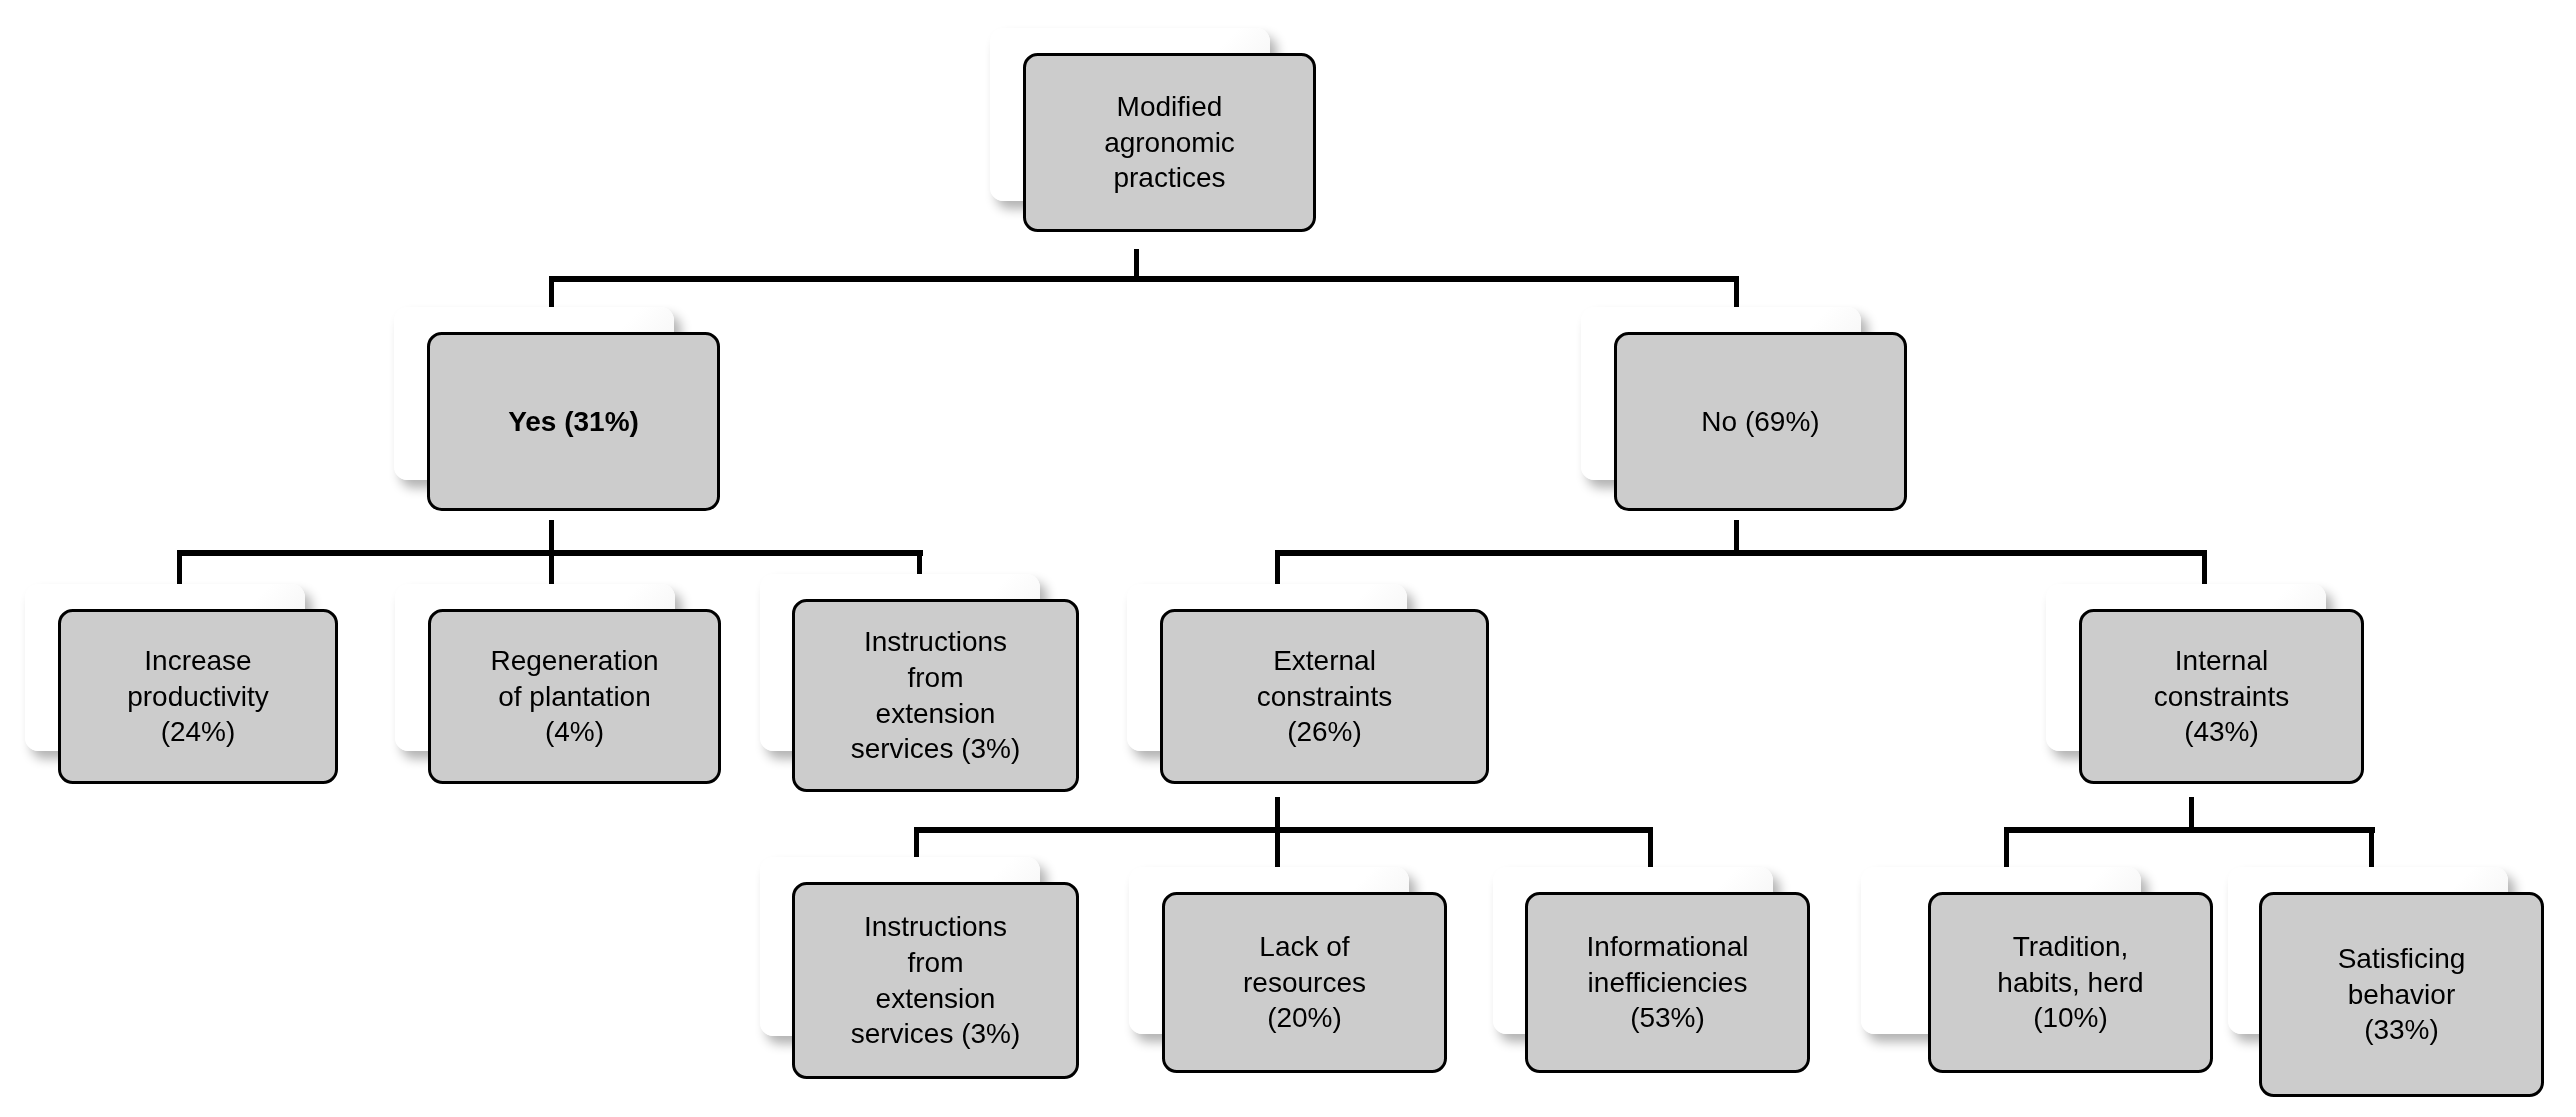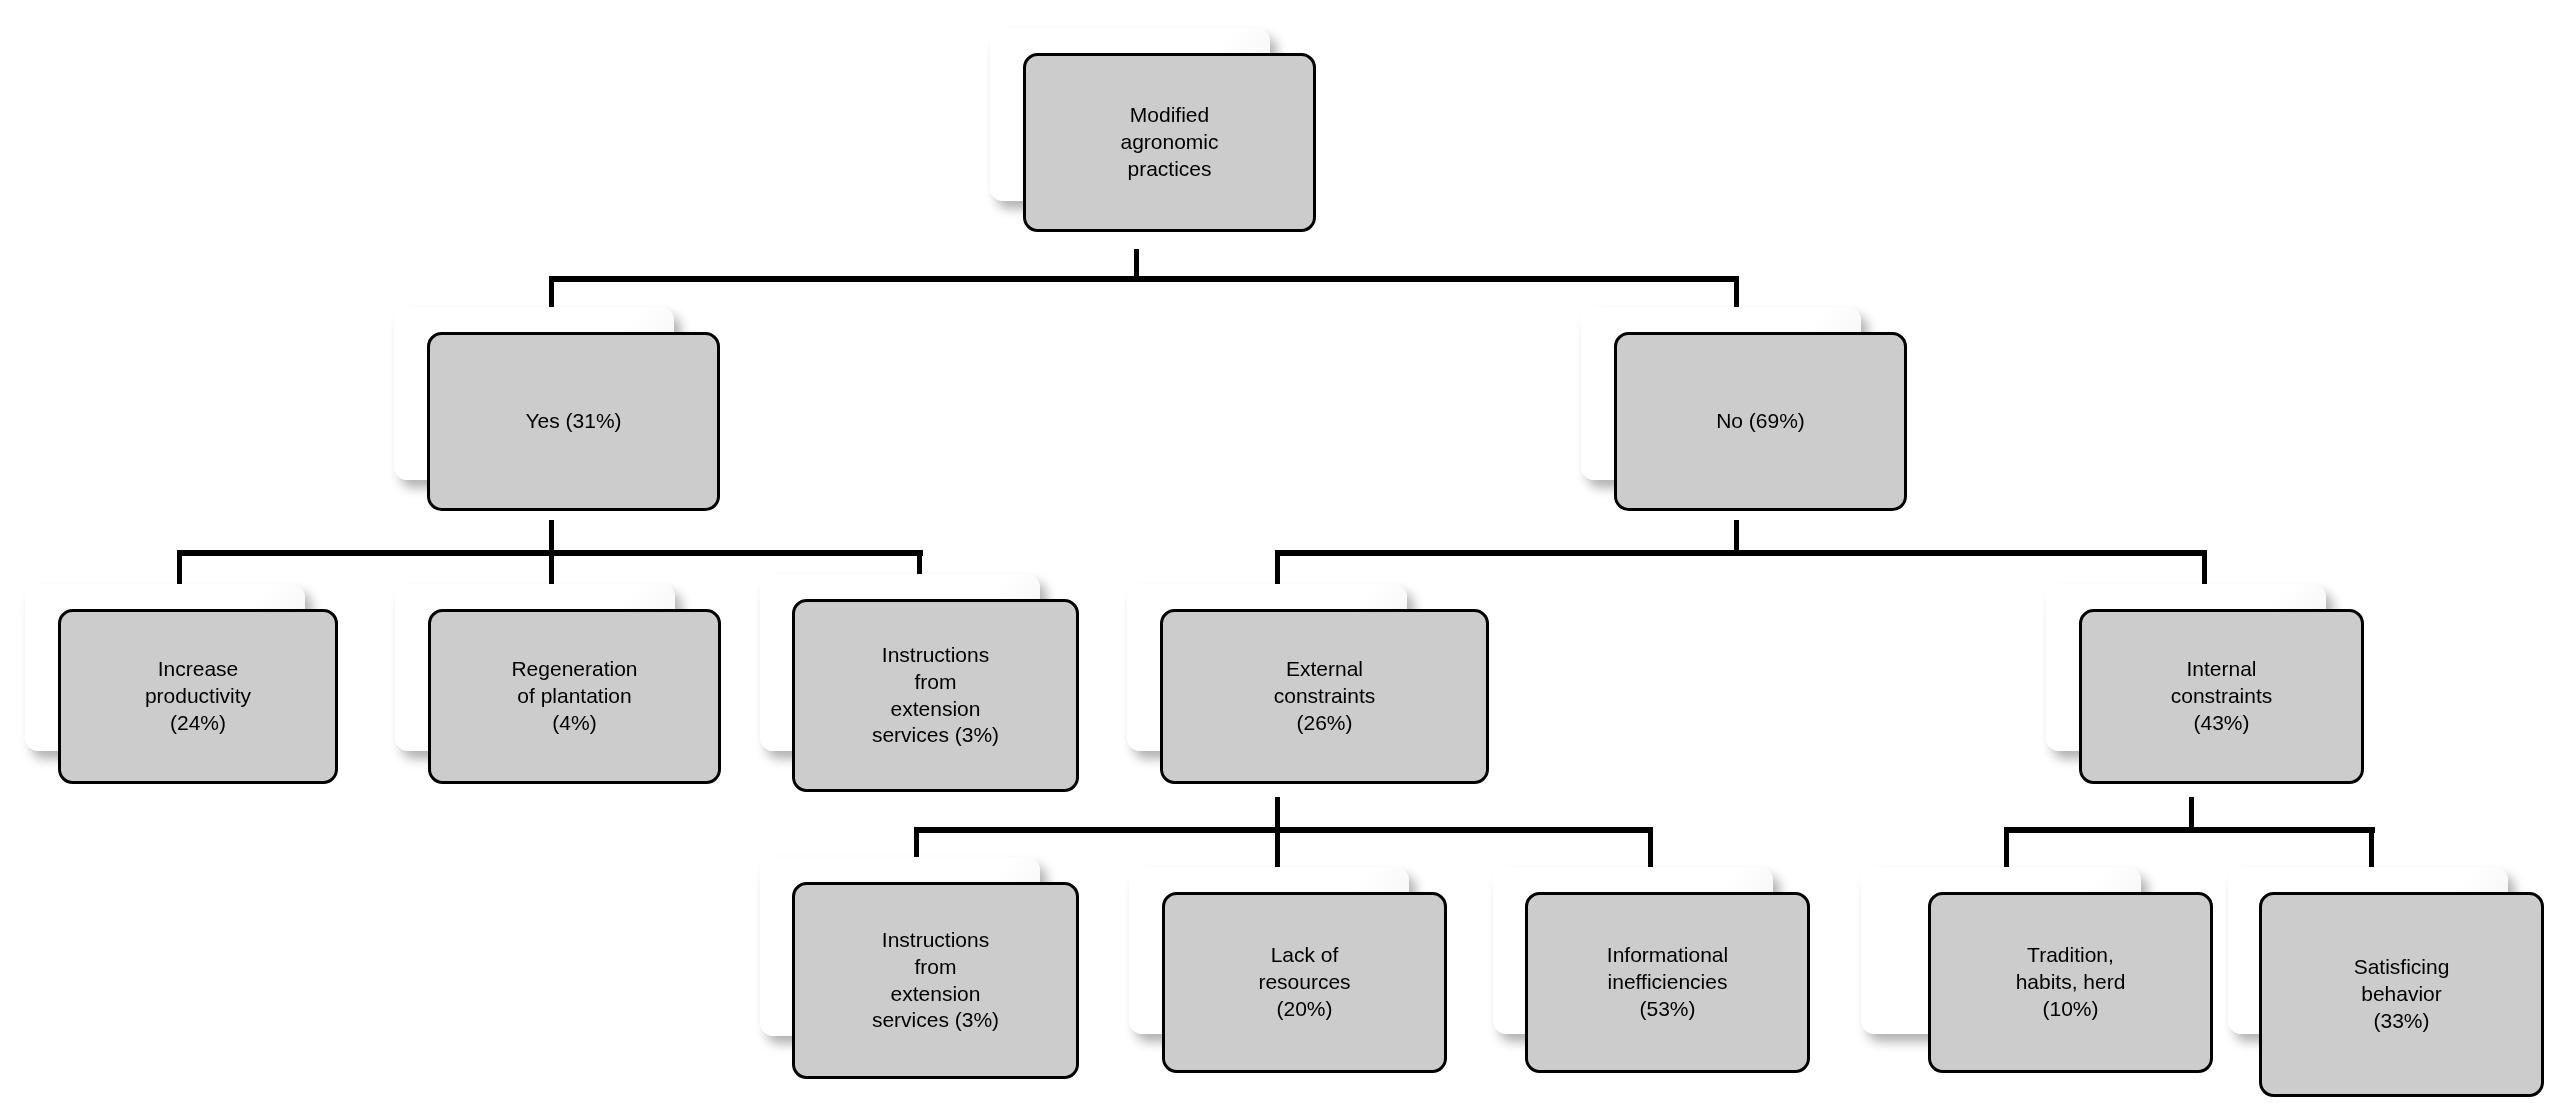--- a/index.html
+++ b/index.html
@@ -43,21 +43,21 @@
     position: absolute;
     box-sizing: border-box;
     background: #cccccc;
     border: 3.3px solid #000000;
     border-radius: 14.7px;
     display: flex;
     align-items: center;
     justify-content: center;
     text-align: center;
     color: #000000;
-    font-size: 21px;
+    font-size: 28px;
     line-height: 1.28;
     padding: 4px 6px;
   }
   .node .box .label {
     display: block;
     white-space: pre-line;
   }
 </style>
 </head>
 <body>
@@ -93,21 +93,21 @@
 
   <div class="node" style="left:990px; top:28px; width:313px; height:227px;">
     <div class="card-shadow" style="left:0; top:0; width:280px; height:173px;"></div>
     <div class="box" style="left:33px; top:25px; width:293px; height:179px;">
       <span class="label">Modified
 agronomic
 practices</span>
     </div>
   </div>
 
-  <div class="node" style="left:394px; top:307px; width:313px; height:220px;">
+  <div class="node" style="left:394px; top:307px; width:313px; height:220px;font-weight:bold;">
     <div class="card-shadow" style="left:0; top:0; width:280px; height:173px;"></div>
     <div class="box" style="left:33px; top:25px; width:293px; height:179px;">
       <span class="label">Yes (31%)</span>
     </div>
   </div>
 
   <div class="node" style="left:1581px; top:307px; width:313px; height:220px;">
     <div class="card-shadow" style="left:0; top:0; width:280px; height:173px;"></div>
     <div class="box" style="left:33px; top:25px; width:293px; height:179px;">
       <span class="label">No (69%)</span>

